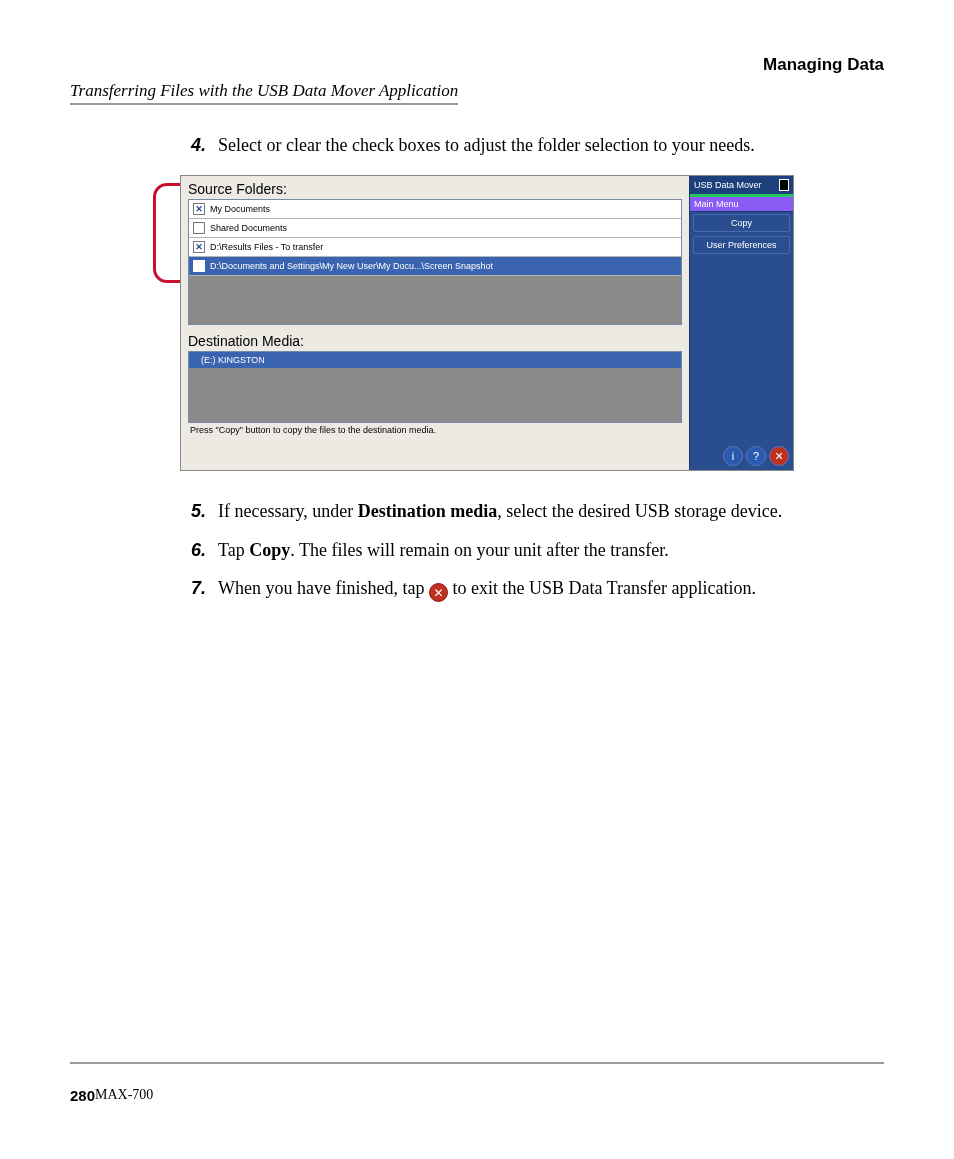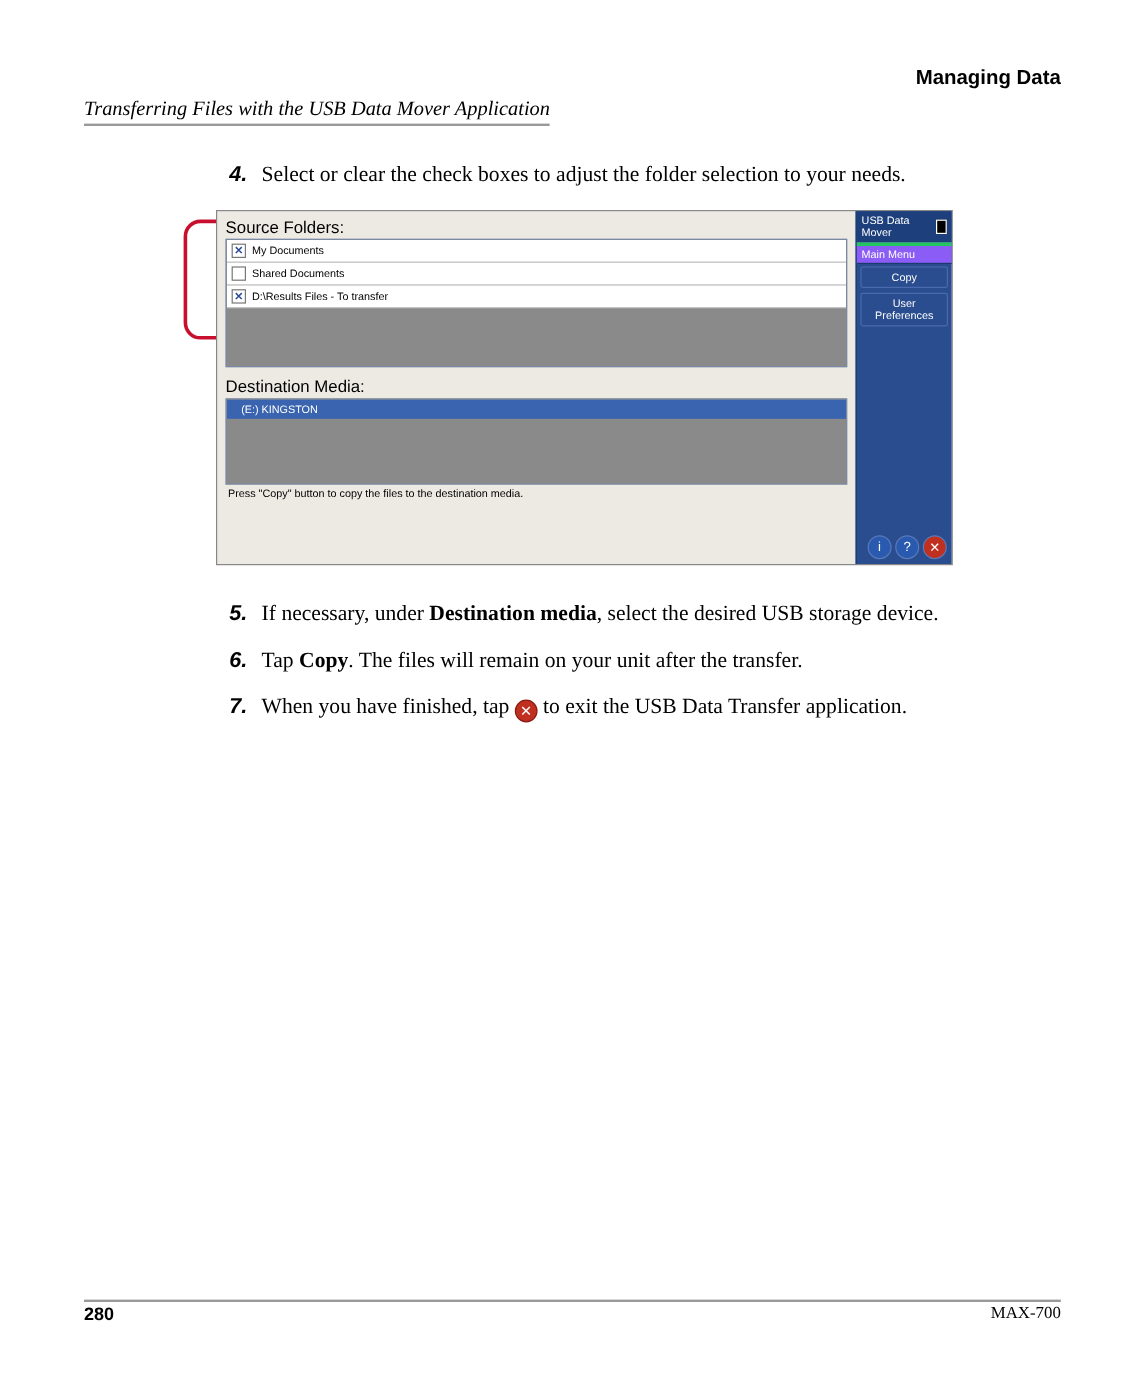--- a/index.html
+++ b/index.html
@@ -104,21 +104,21 @@
     background: #3a63b0;
     color: #fff;
     padding: 3px 12px;
   }
   .hint-row {
     background: #eceae3;
     font-size: 9px;
     padding: 2px 2px 0 2px;
   }
   .ss-right {
-    width: 80px;
+    width: 104px;
     background: #2a4d8f;
     border-left: 1px solid #1a3a70;
     color: #fff;
     display: flex;
     flex-direction: column;
     font-size: 9px;
   }
   .ss-app-title {
     background: #1d3f7c;
     padding: 3px 4px;
@@ -181,23 +181,22 @@
     align-items: center;
     justify-content: center;
     font-size: 12px;
     vertical-align: -3px;
     line-height: 1;
   }
   .footer {
     position: absolute;
     left: 70px; right: 70px; bottom: 55px;
     border-top: 2px solid #999;
-    padding-top: 2px;
-    display: flex;
-    justify-content: space-between;
+    padding-top: 23px;
+    display: flex;
     font-size: 14px;
   }
   .footer .pg {
     font-family: Verdana, Arial, sans-serif;
     font-weight: bold;
     font-size: 15px;
   }
   .usb-icon {
     width: 10px; height: 12px;
     background: #000;
@@ -228,20 +227,24 @@
             <span>My Documents</span>
           </div>
           <div class="src-row">
             <span class="chk"></span>
             <span>Shared Documents</span>
           </div>
           <div class="src-row">
             <span class="chk">✕</span>
             <span>D:\Results Files - To transfer</span>
           </div>
+          <div class="src-row sel">
+            <span class="chk sel"></span>
+            <span>D:\Documents and Settings\My New User\My Docu...\Screen Snapshot</span>
+          </div>
           <div class="src-pad"></div>
         </div>
         <div style="height:8px"></div>
         <div class="ss-label">Destination Media:</div>
         <div class="dest-box">
           <div class="dest-row">(E:) KINGSTON</div>
         </div>
         <div class="hint-row">Press "Copy" button to copy the files to the destination media.</div>
       </div>
       <div class="ss-right">

